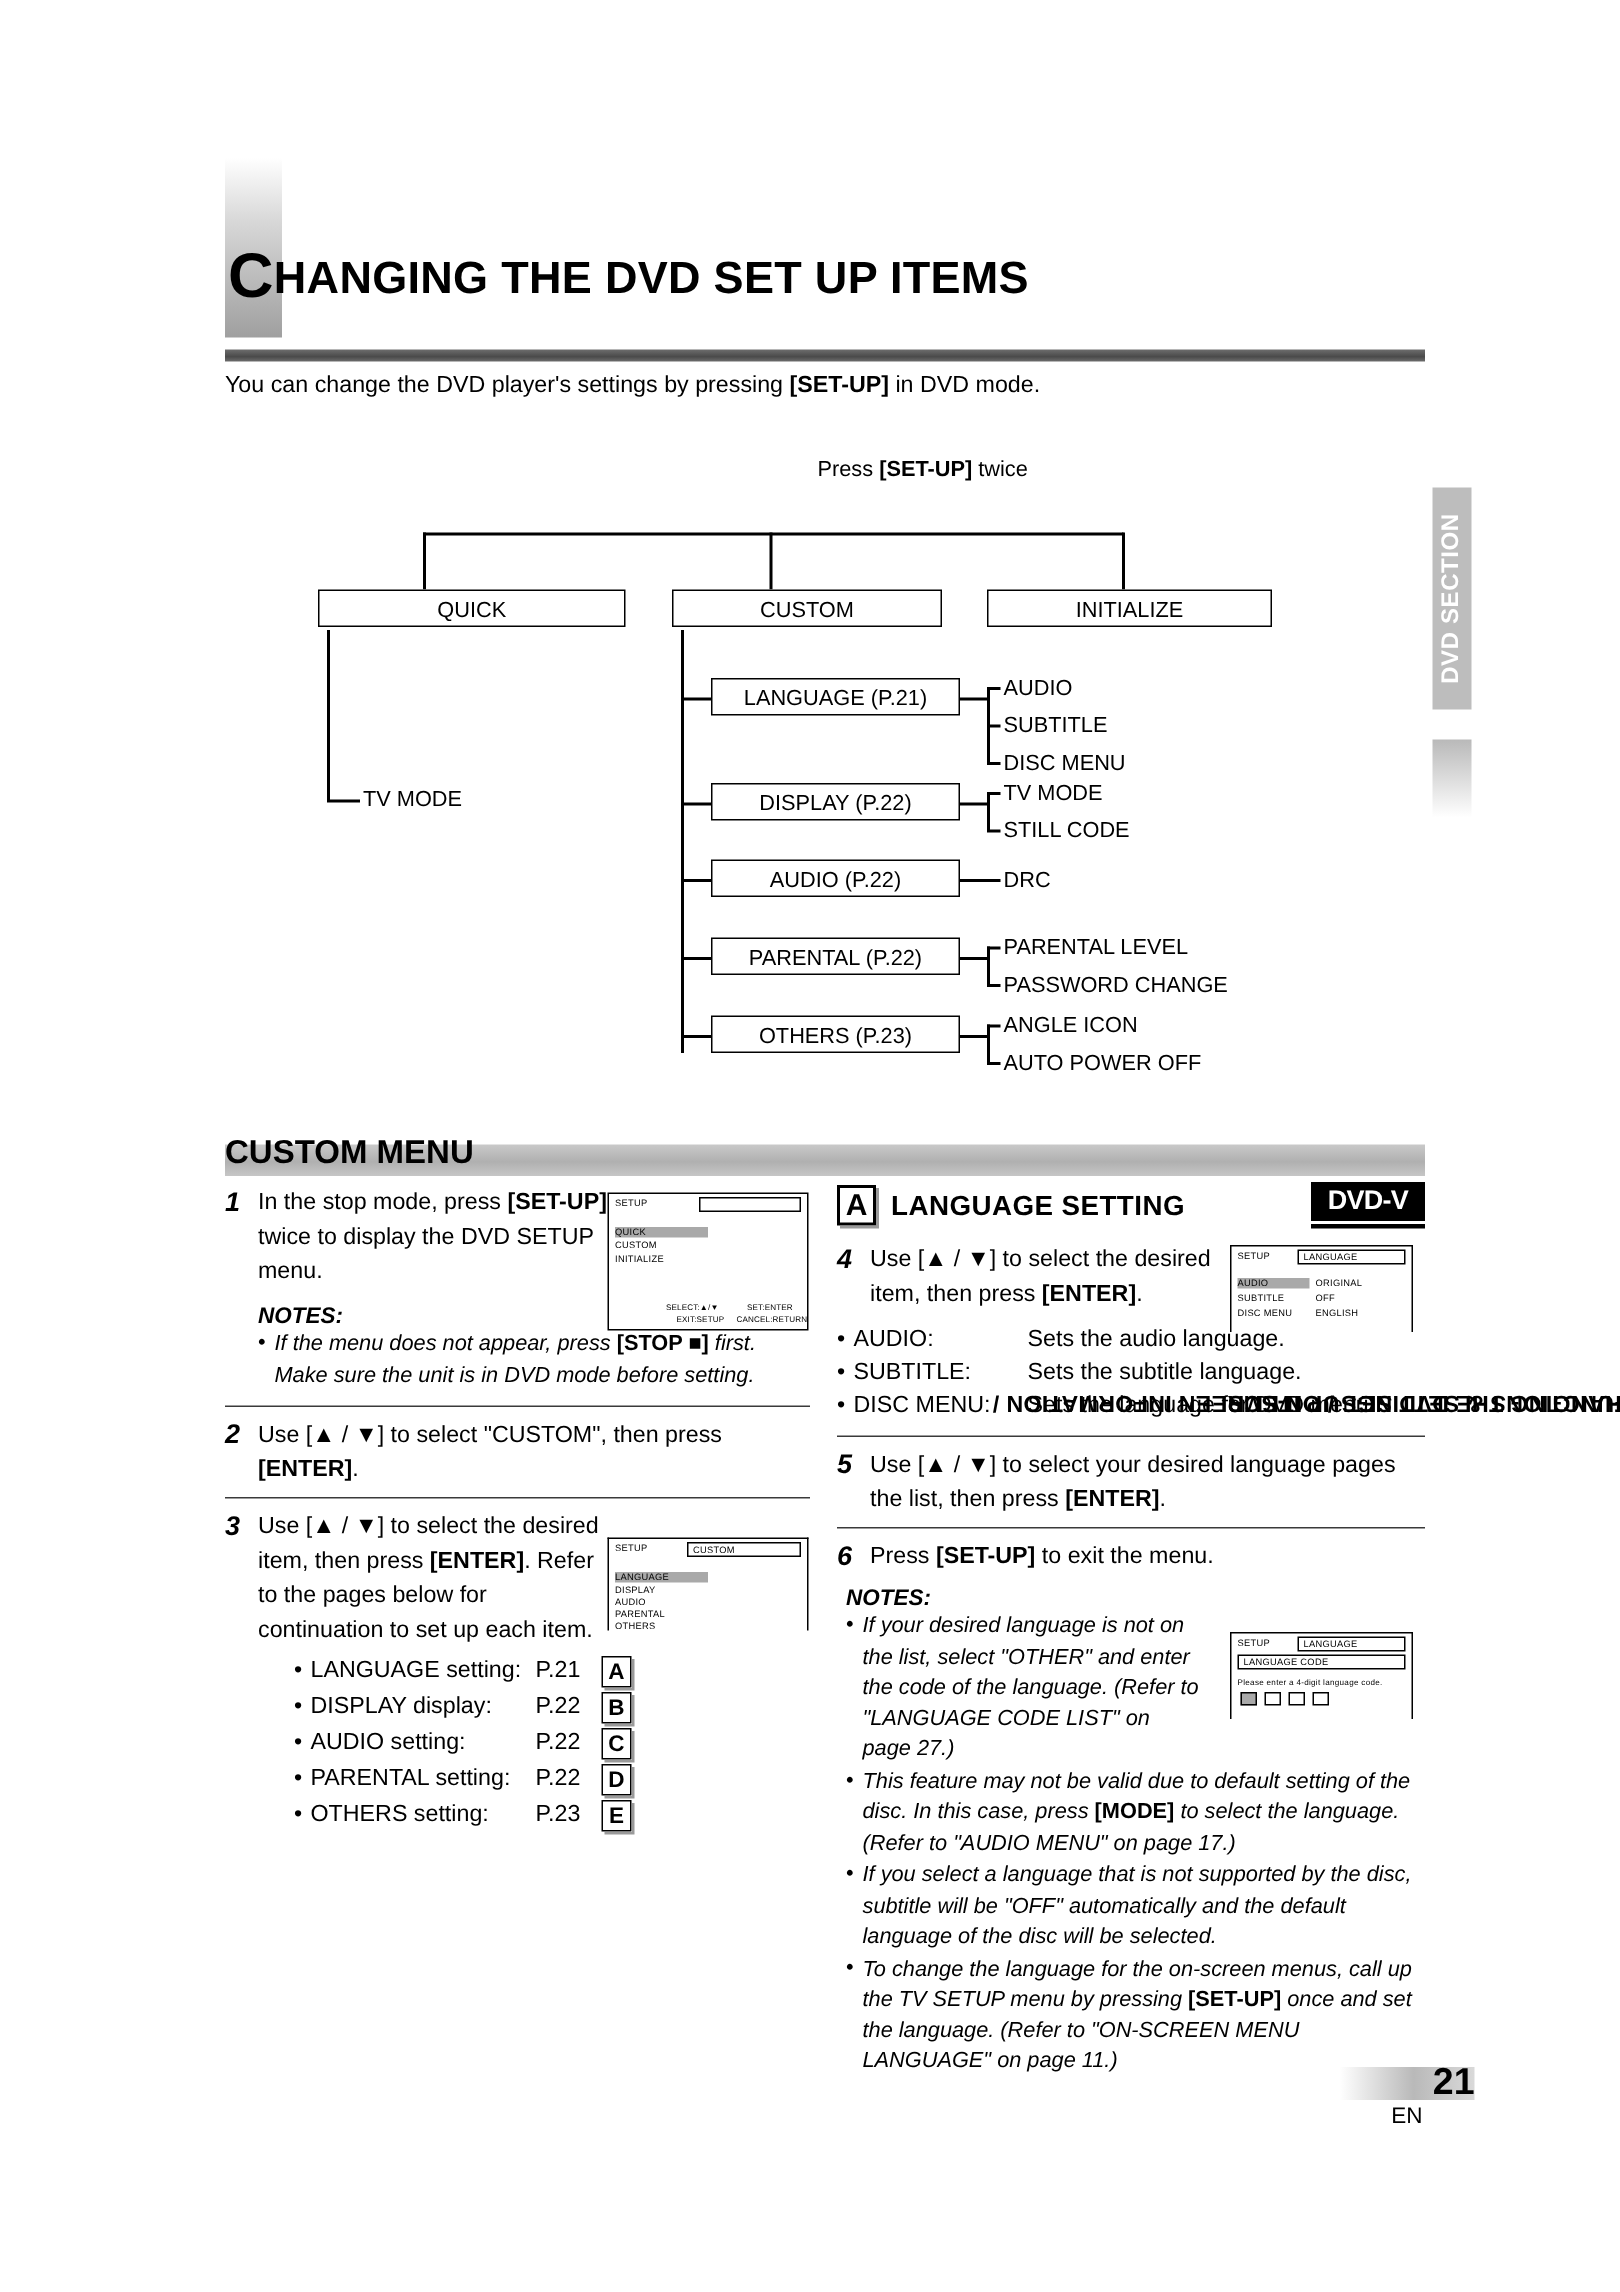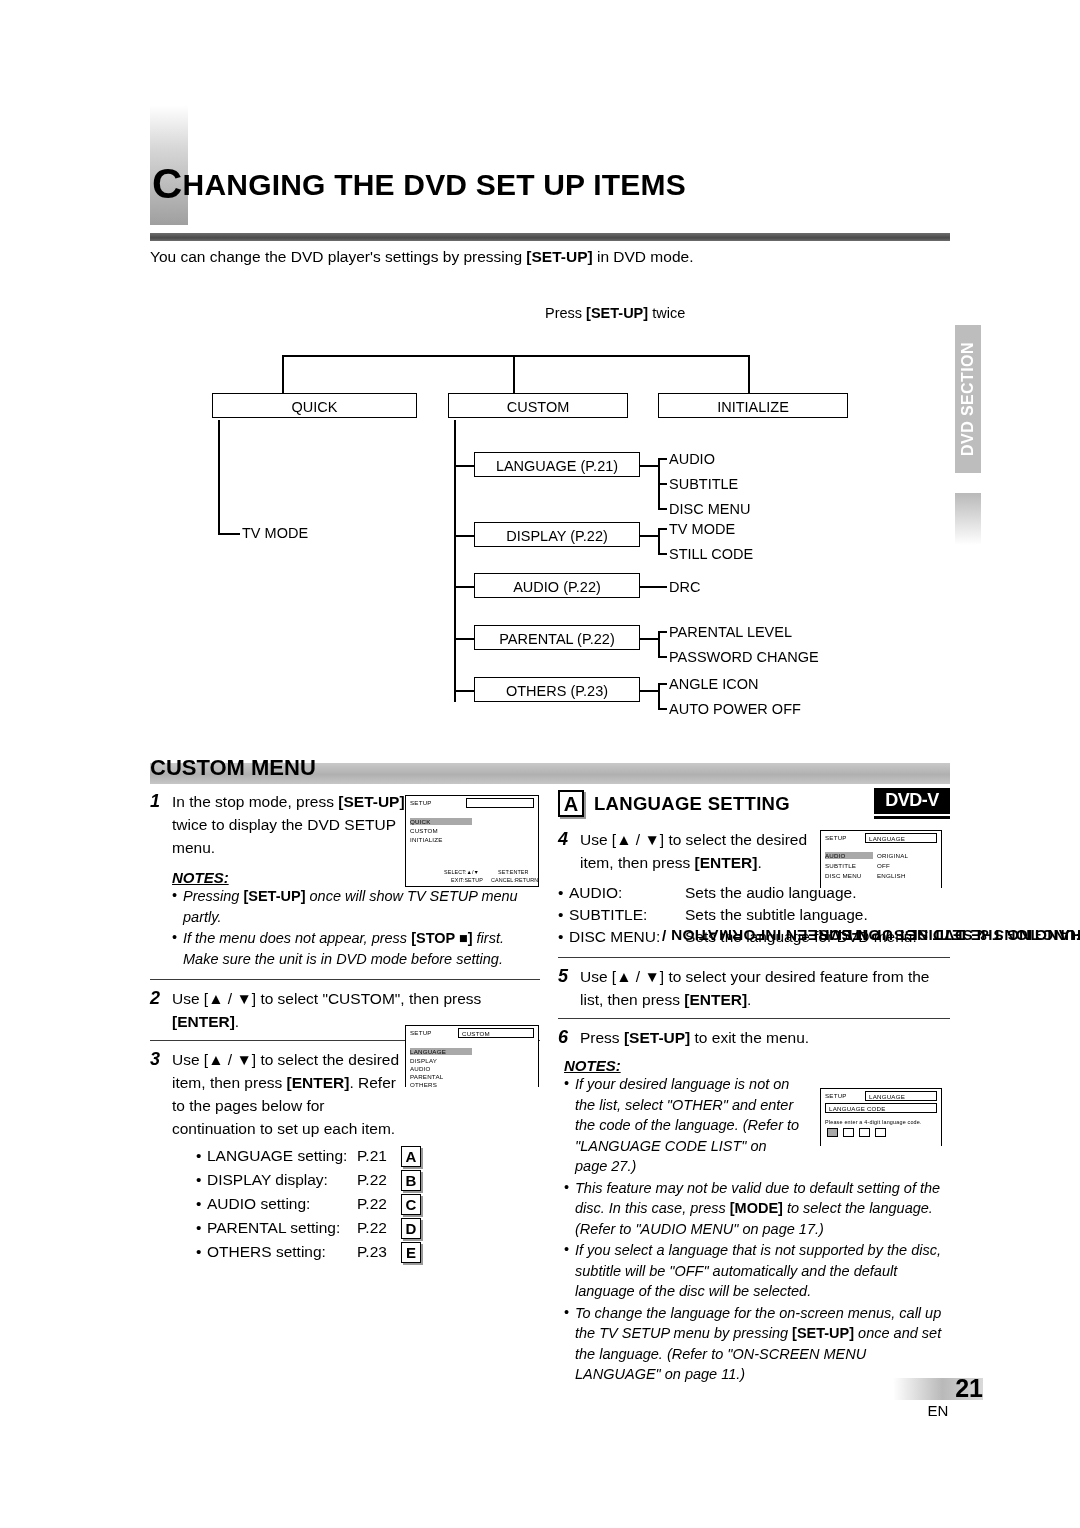--- a/index.html
+++ b/index.html
@@ -63,21 +63,21 @@
   .col-right { position: absolute; left: 558px; top: 788px; width: 392px; }
 
   .step { position: relative; font-size: 15.5px; line-height: 23px; }
   .step .num {
     position: absolute; left: 0; top: 0; width: 20px;
     font-weight: bold; font-style: italic; font-size: 18px;
   }
   .step .body { margin-left: 22px; }
   .hr { border: 0; border-top: 1.5px solid #3a3a3a; margin: 7px 0 7px 0; }
 
-  .notes-title { font-weight: bold; font-style: italic; font-size: 15px; margin-top: 6px; text-decoration: underline; }
+  .notes-title { font-weight: bold; font-style: italic; font-size: 15px; margin-top: 6px; }
   ul.notes { list-style: none; margin: 0; padding: 0; }
   ul.notes li {
     font-style: italic; font-size: 14.5px; line-height: 20.5px;
     padding-left: 11px; position: relative; margin-bottom: 1px;
   }
   ul.notes li::before { content: "\2022"; position: absolute; left: 0; top: -1px; font-style: normal; }
   b { font-weight: bold; font-style: normal; }
 
   
   .setlist { margin-left: 46px; margin-top: 4px; }
@@ -256,21 +256,20 @@
   <div class="col-left">
 
     <div class="step">
       <span class="num">1</span>
       <div class="body" style="width:235px;"><span>In the stop mode, press </span><b>[SET-UP]</b><span> twice to display the DVD SETUP menu.</span></div>
     </div>
 
     <div style="margin-left:22px; margin-top:10px;">
       <div class="notes-title">NOTES:</div>
       <ul class="notes">
-        <li><span>Pressing </span><b>[SET-UP]</b><span> once will show TV SETUP menu partly.</span></li>
         <li><span>If the menu does not appear, press </span><b>[STOP ■]</b><span> first. Make sure the unit is in DVD mode before setting.</span></li>
       </ul>
     </div>
 
     <hr class="hr" style="margin-top:10px;">
 
     <div class="step">
       <span class="num">2</span>
       <div class="body"><span>Use [▲ / ▼] to select "CUSTOM", then press </span><b>[ENTER]</b><span>.</span></div>
     </div>
@@ -367,21 +366,21 @@
           <span style="width:11px;">•</span>
           <span style="width:116px;">DISC MENU:</span>
           <span>Sets the language for DVD menu.</span>
         </div>
     </div>
 
     <hr class="hr" style="margin-top:9px;">
 
     <div class="step">
       <span class="num">5</span>
-      <div class="body"><span>Use [▲ / ▼] to select your desired feature from the list, then press </span><b>[ENTER]</b><span>.</span></div>
+      <div class="body"><span>Use [▲ / ▼] to select your desired language pages the list, then press </span><b>[ENTER]</b><span>.</span></div>
     </div>
 
     <hr class="hr">
 
     <div class="step">
       <span class="num">6</span>
       <div class="body"><span>Press </span><b>[SET-UP]</b><span> to exit the menu.</span></div>
     </div>
 
     <div style="margin-left:6px; margin-top:8px;">

